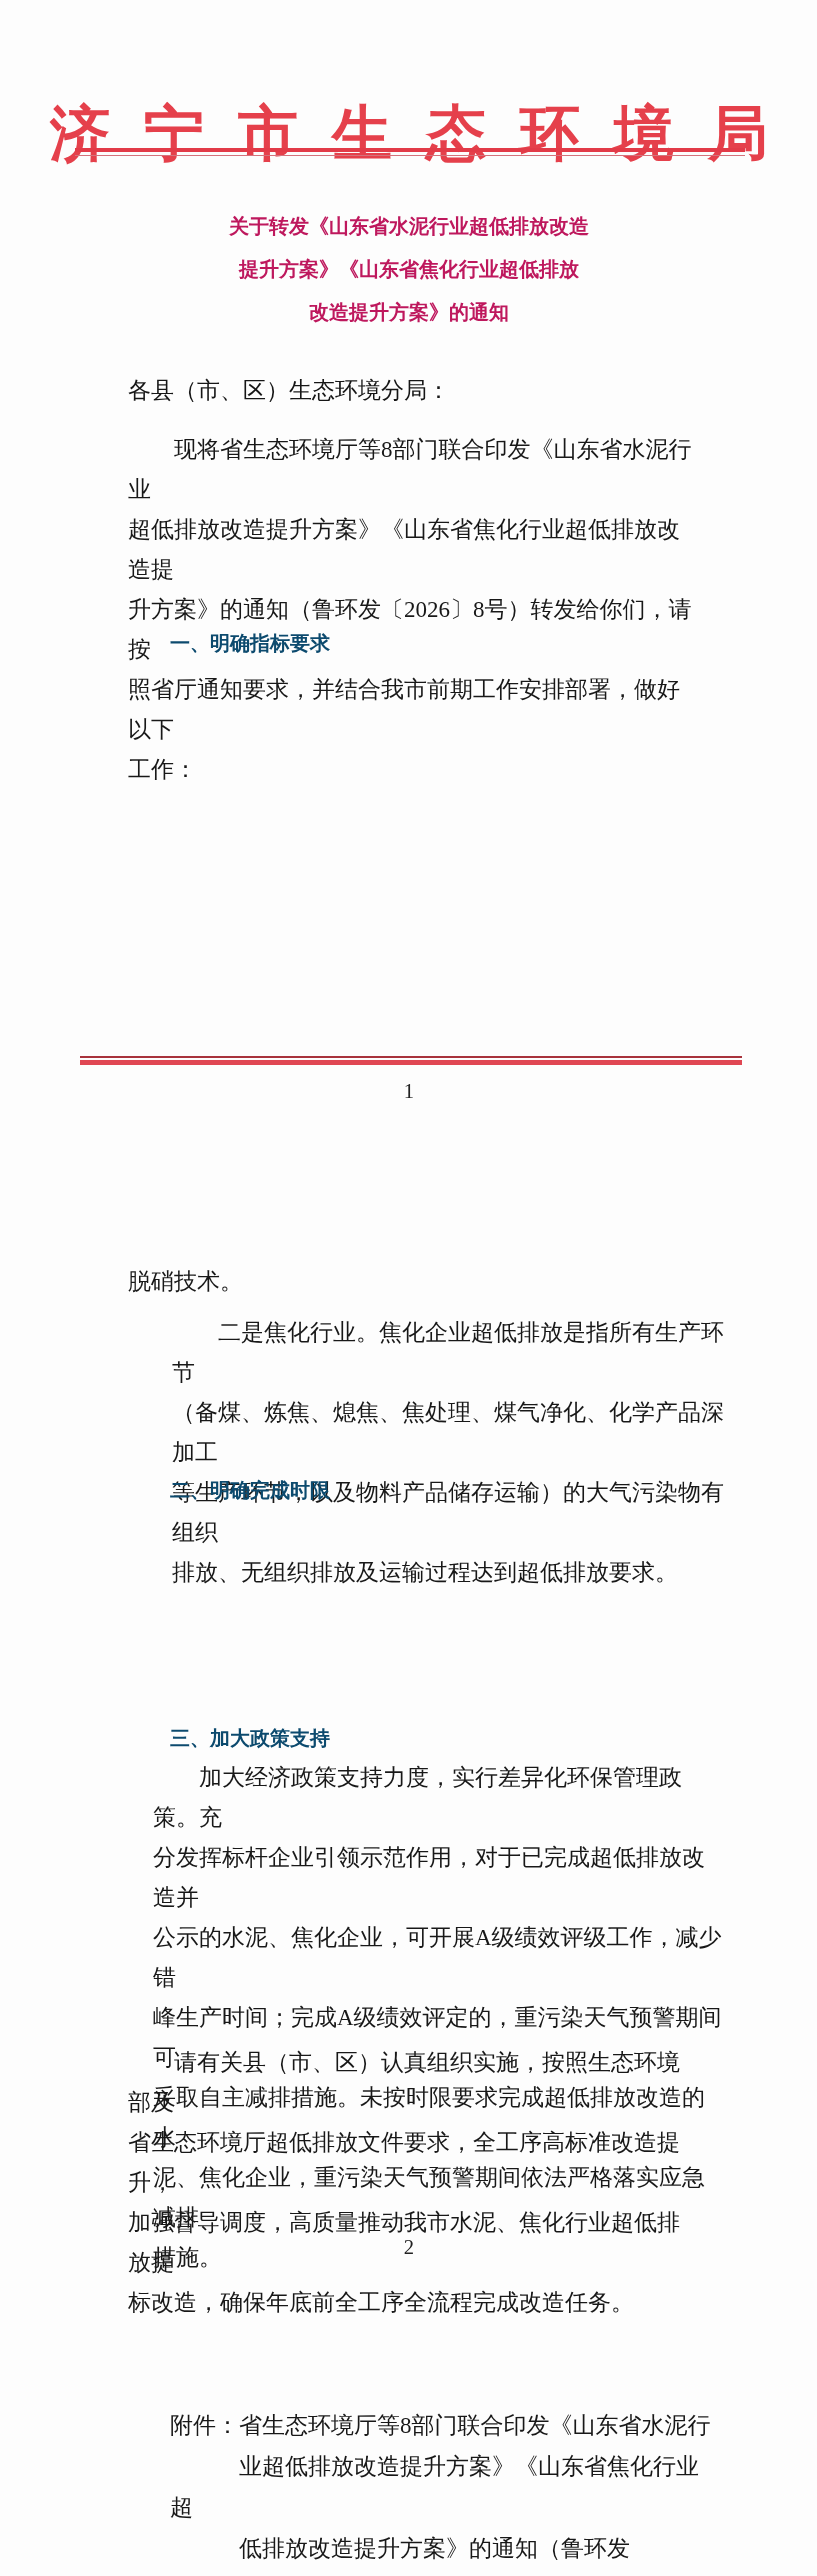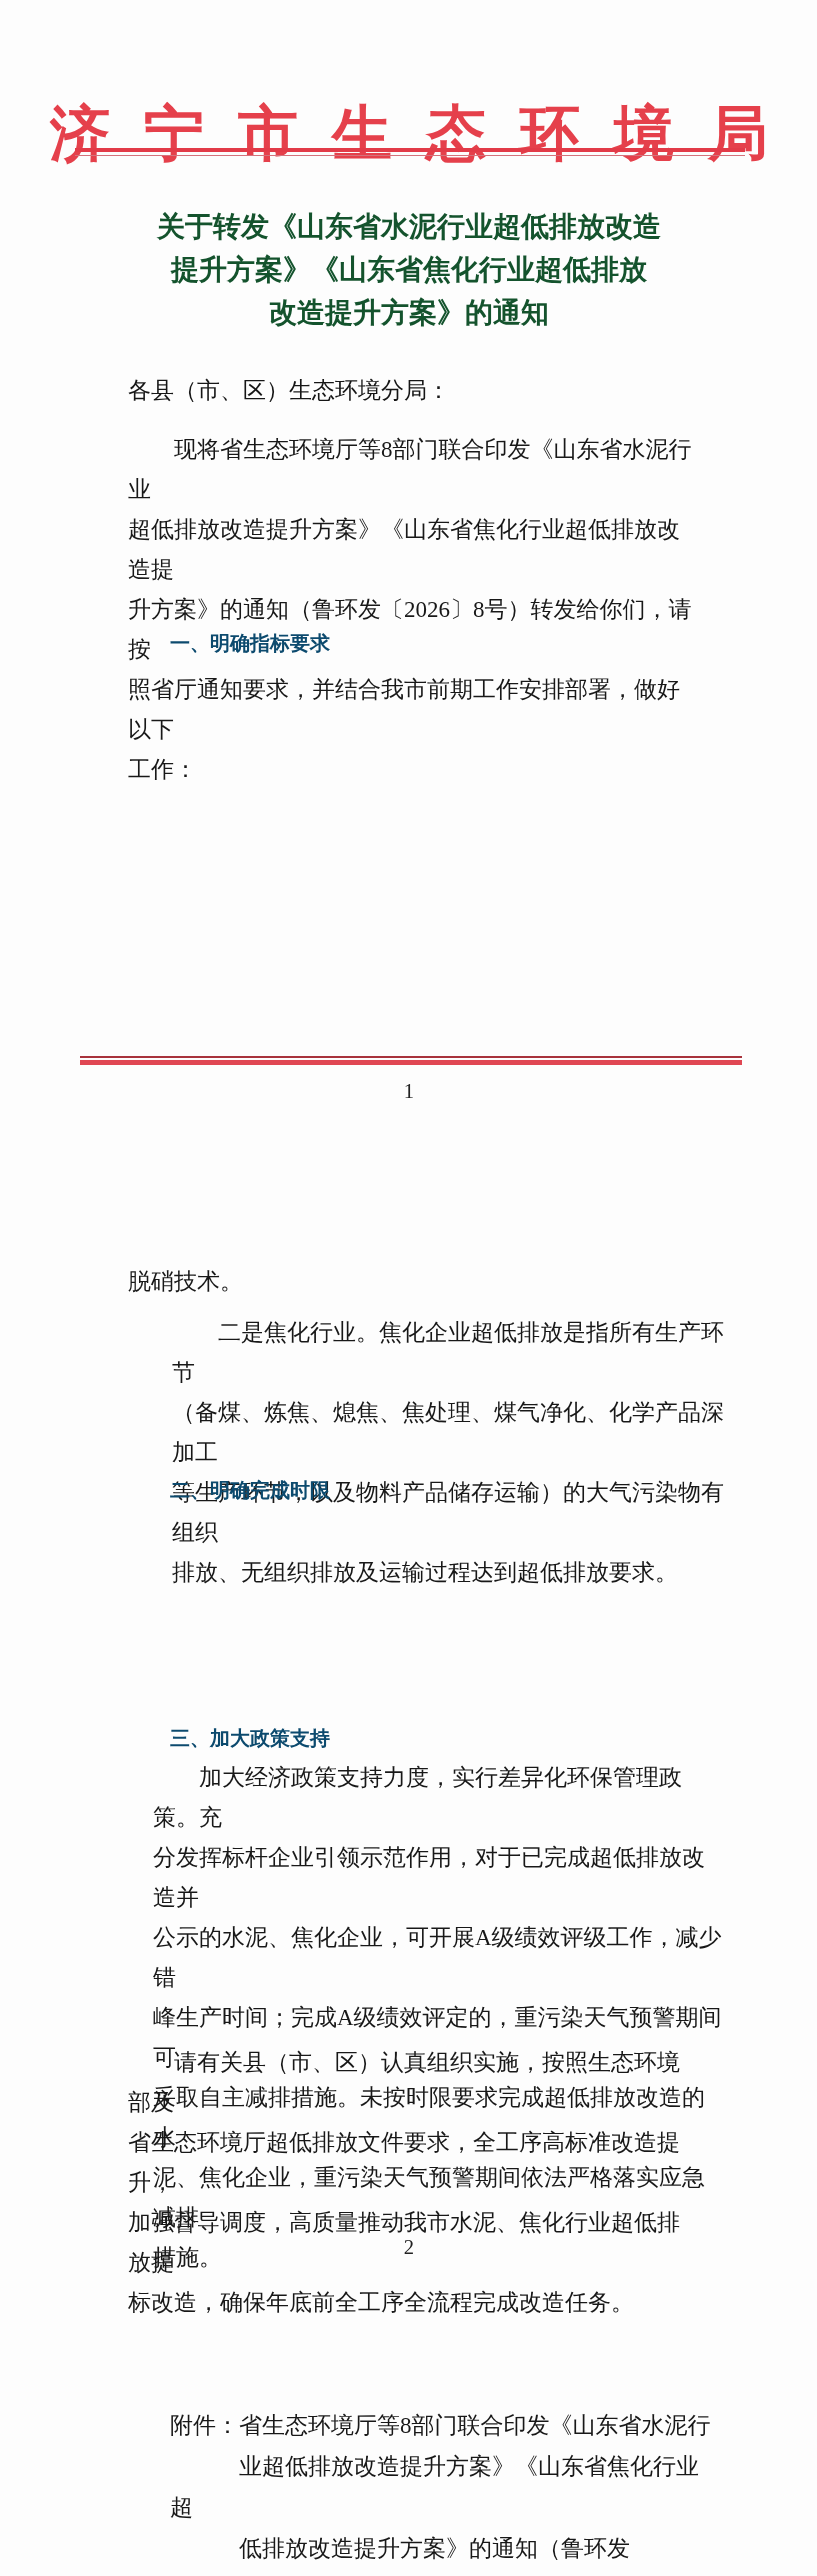--- a/index.html
+++ b/index.html
@@ -22,24 +22,24 @@
     color:#e5404b;
     letter-spacing:34px;
     text-indent:34px;
     white-space:nowrap;
   }
   .rule-thick{top:148px;left:75px;width:670px;height:3.6px;background:#e23b48;}
   .rule-thin{top:155px;left:75px;width:670px;height:1px;background:#d4737c;}
   .doc-title{
     top:205px;left:0;width:818px;
     text-align:center;
-    font-size:28px;
+    font-size:20px;
     font-weight:bold;
     line-height:43px;
-    color:#14532d;
+    color:#be185d;
     white-space:pre-line;
   }
   .salutation{top:377px;left:128px;font-size:23px;line-height:27px;}
   .body-text{
     left:128px;width:572px;
     font-size:23px;
     line-height:40px;
     white-space:pre-line;
     color:#181818;
   }

